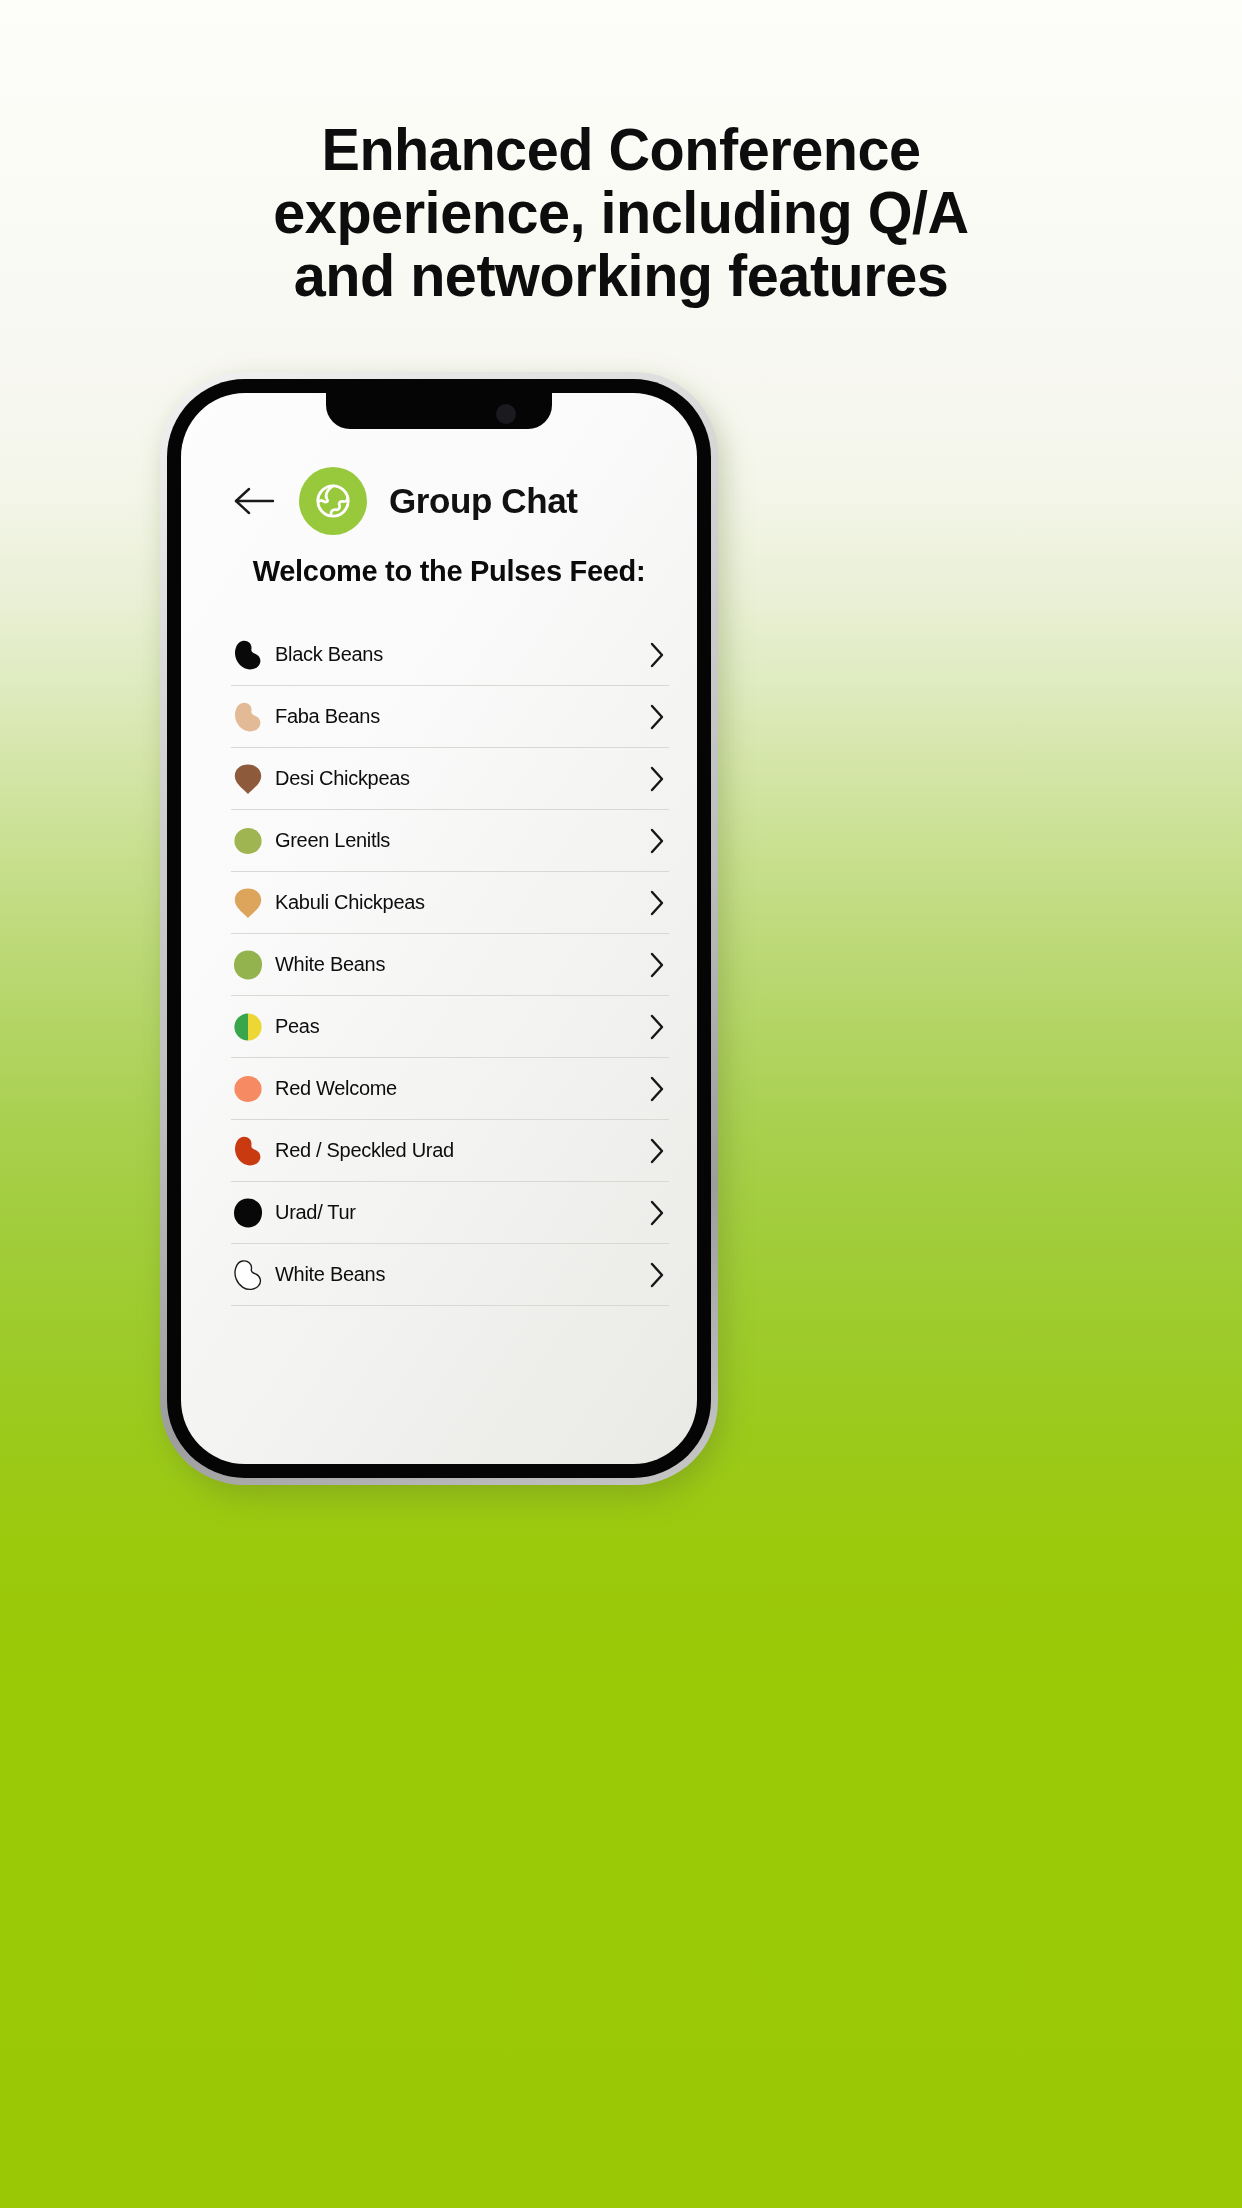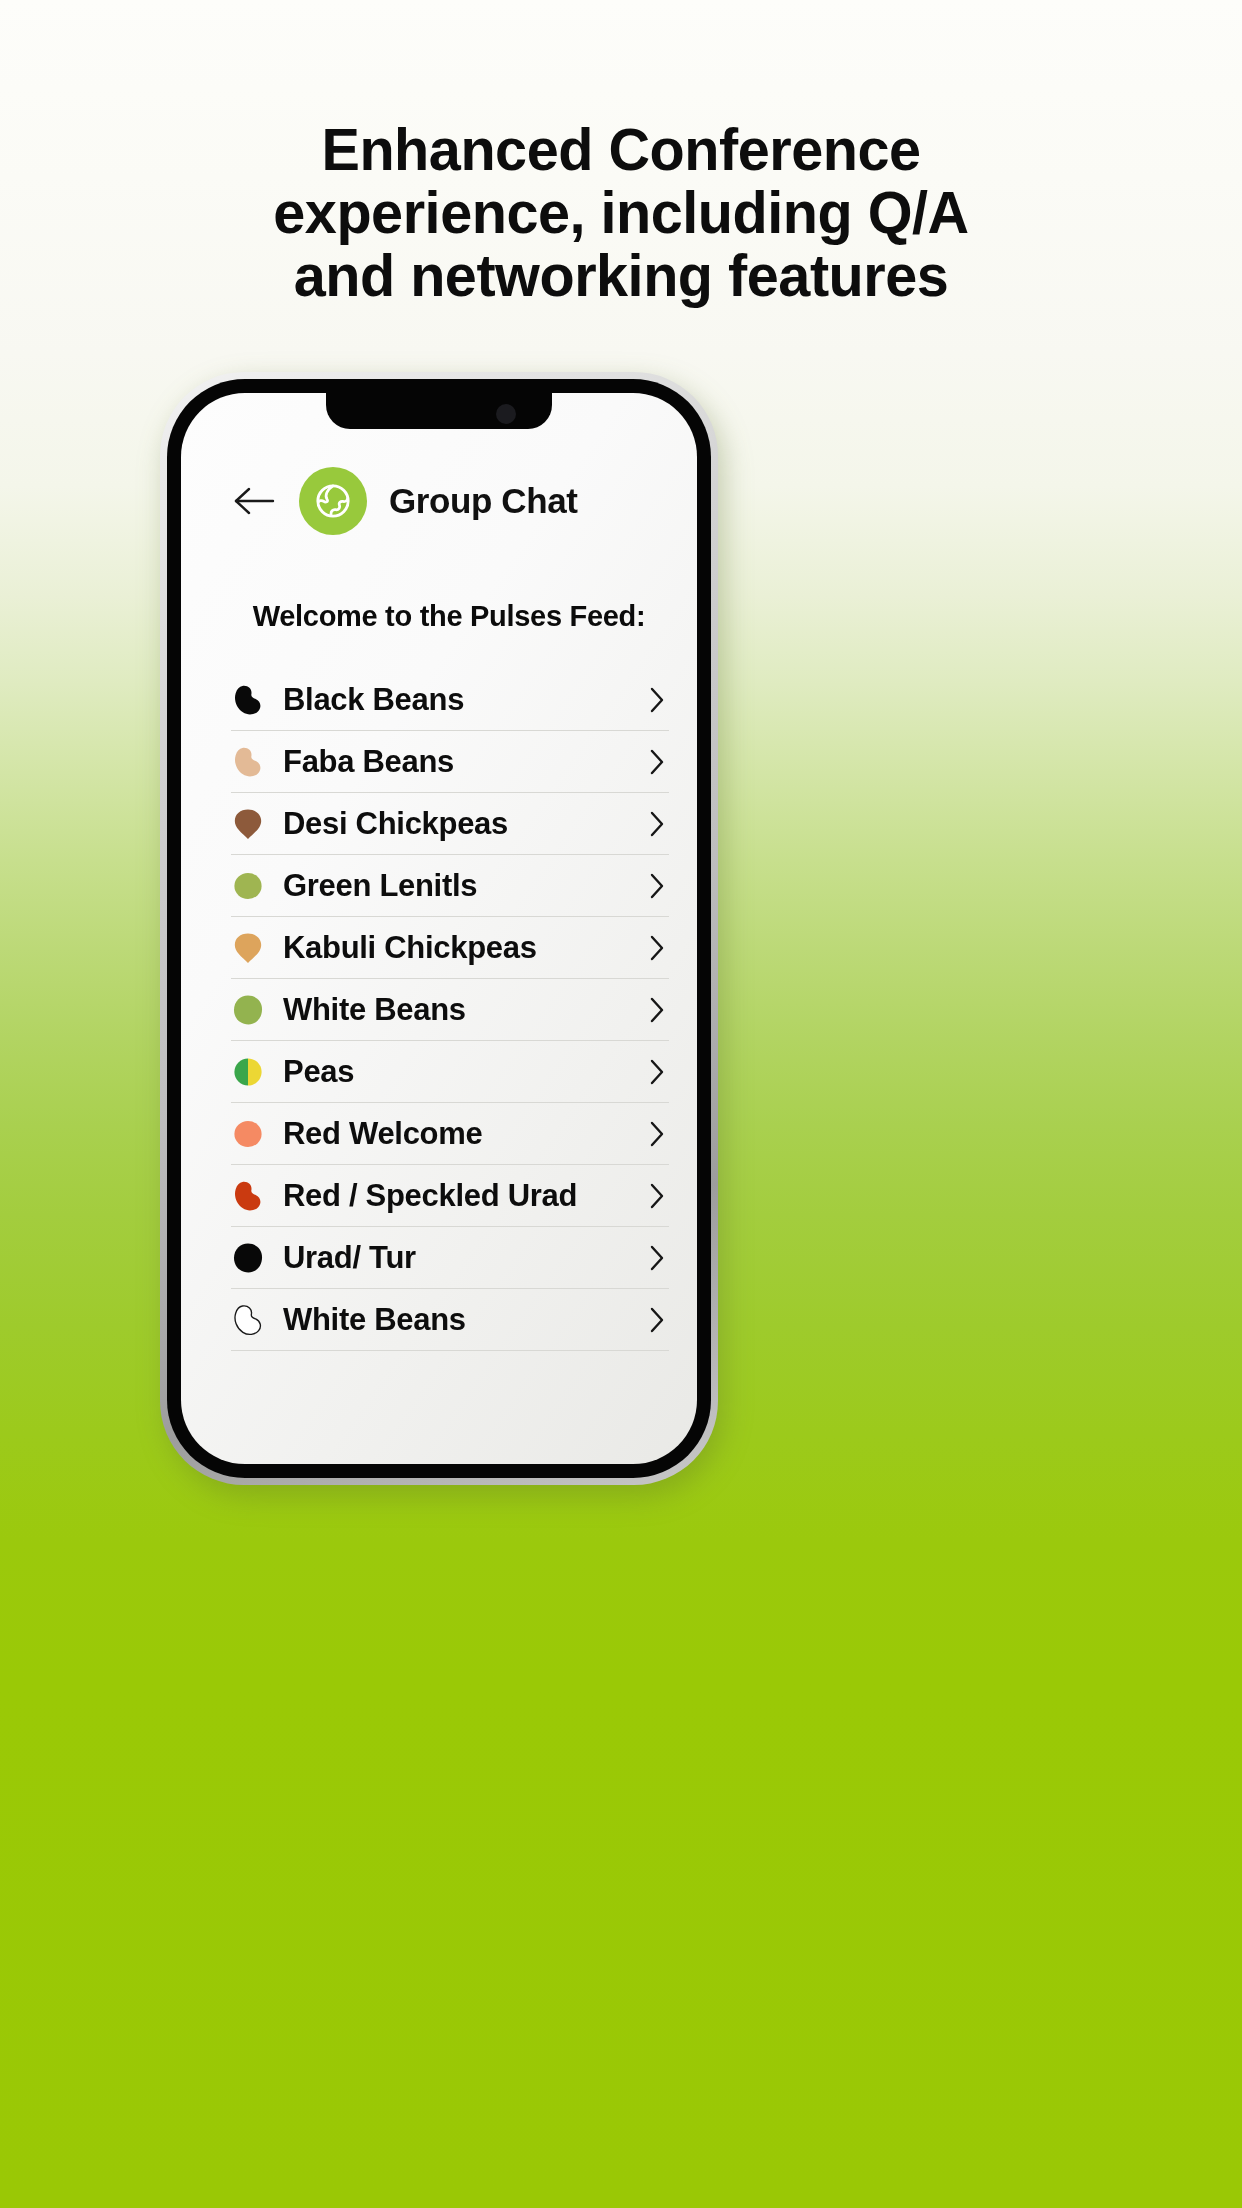--- a/index.html
+++ b/index.html
@@ -149,21 +149,21 @@
   .chat-title {
     margin-left: 22px;
     font-size: 35px;
     font-weight: 700;
     color: #111;
     letter-spacing: -0.4px;
   }
 
   
   .welcome {
-    margin-top: 65px;
+    margin-top: 20px;
     padding: 0 26px;
     text-align: center;
   }
   .welcome-title {
     font-size: 29px;
     font-weight: 700;
     color: #0b0b0b;
     letter-spacing: -0.3px;
     margin-bottom: 5px;
   }
@@ -191,24 +191,24 @@
 
   .bean-icon {
     width: 34px;
     height: 34px;
     flex: 0 0 34px;
     display: flex;
     align-items: center;
     justify-content: center;
   }
   .pulse-label {
-    margin-left: 18px;
+    margin-left: 10px;
     flex: 1 1 auto;
-    font-size: 31px;
-    font-weight: 700;
+    font-size: 20px;
+    font-weight: 400;
     color: #0d0d0d;
     letter-spacing: -0.3px;
     white-space: nowrap;
   }
   .chevron {
     width: 16px;
     height: 26px;
     flex: 0 0 auto;
     margin-right: 4px;
   }

